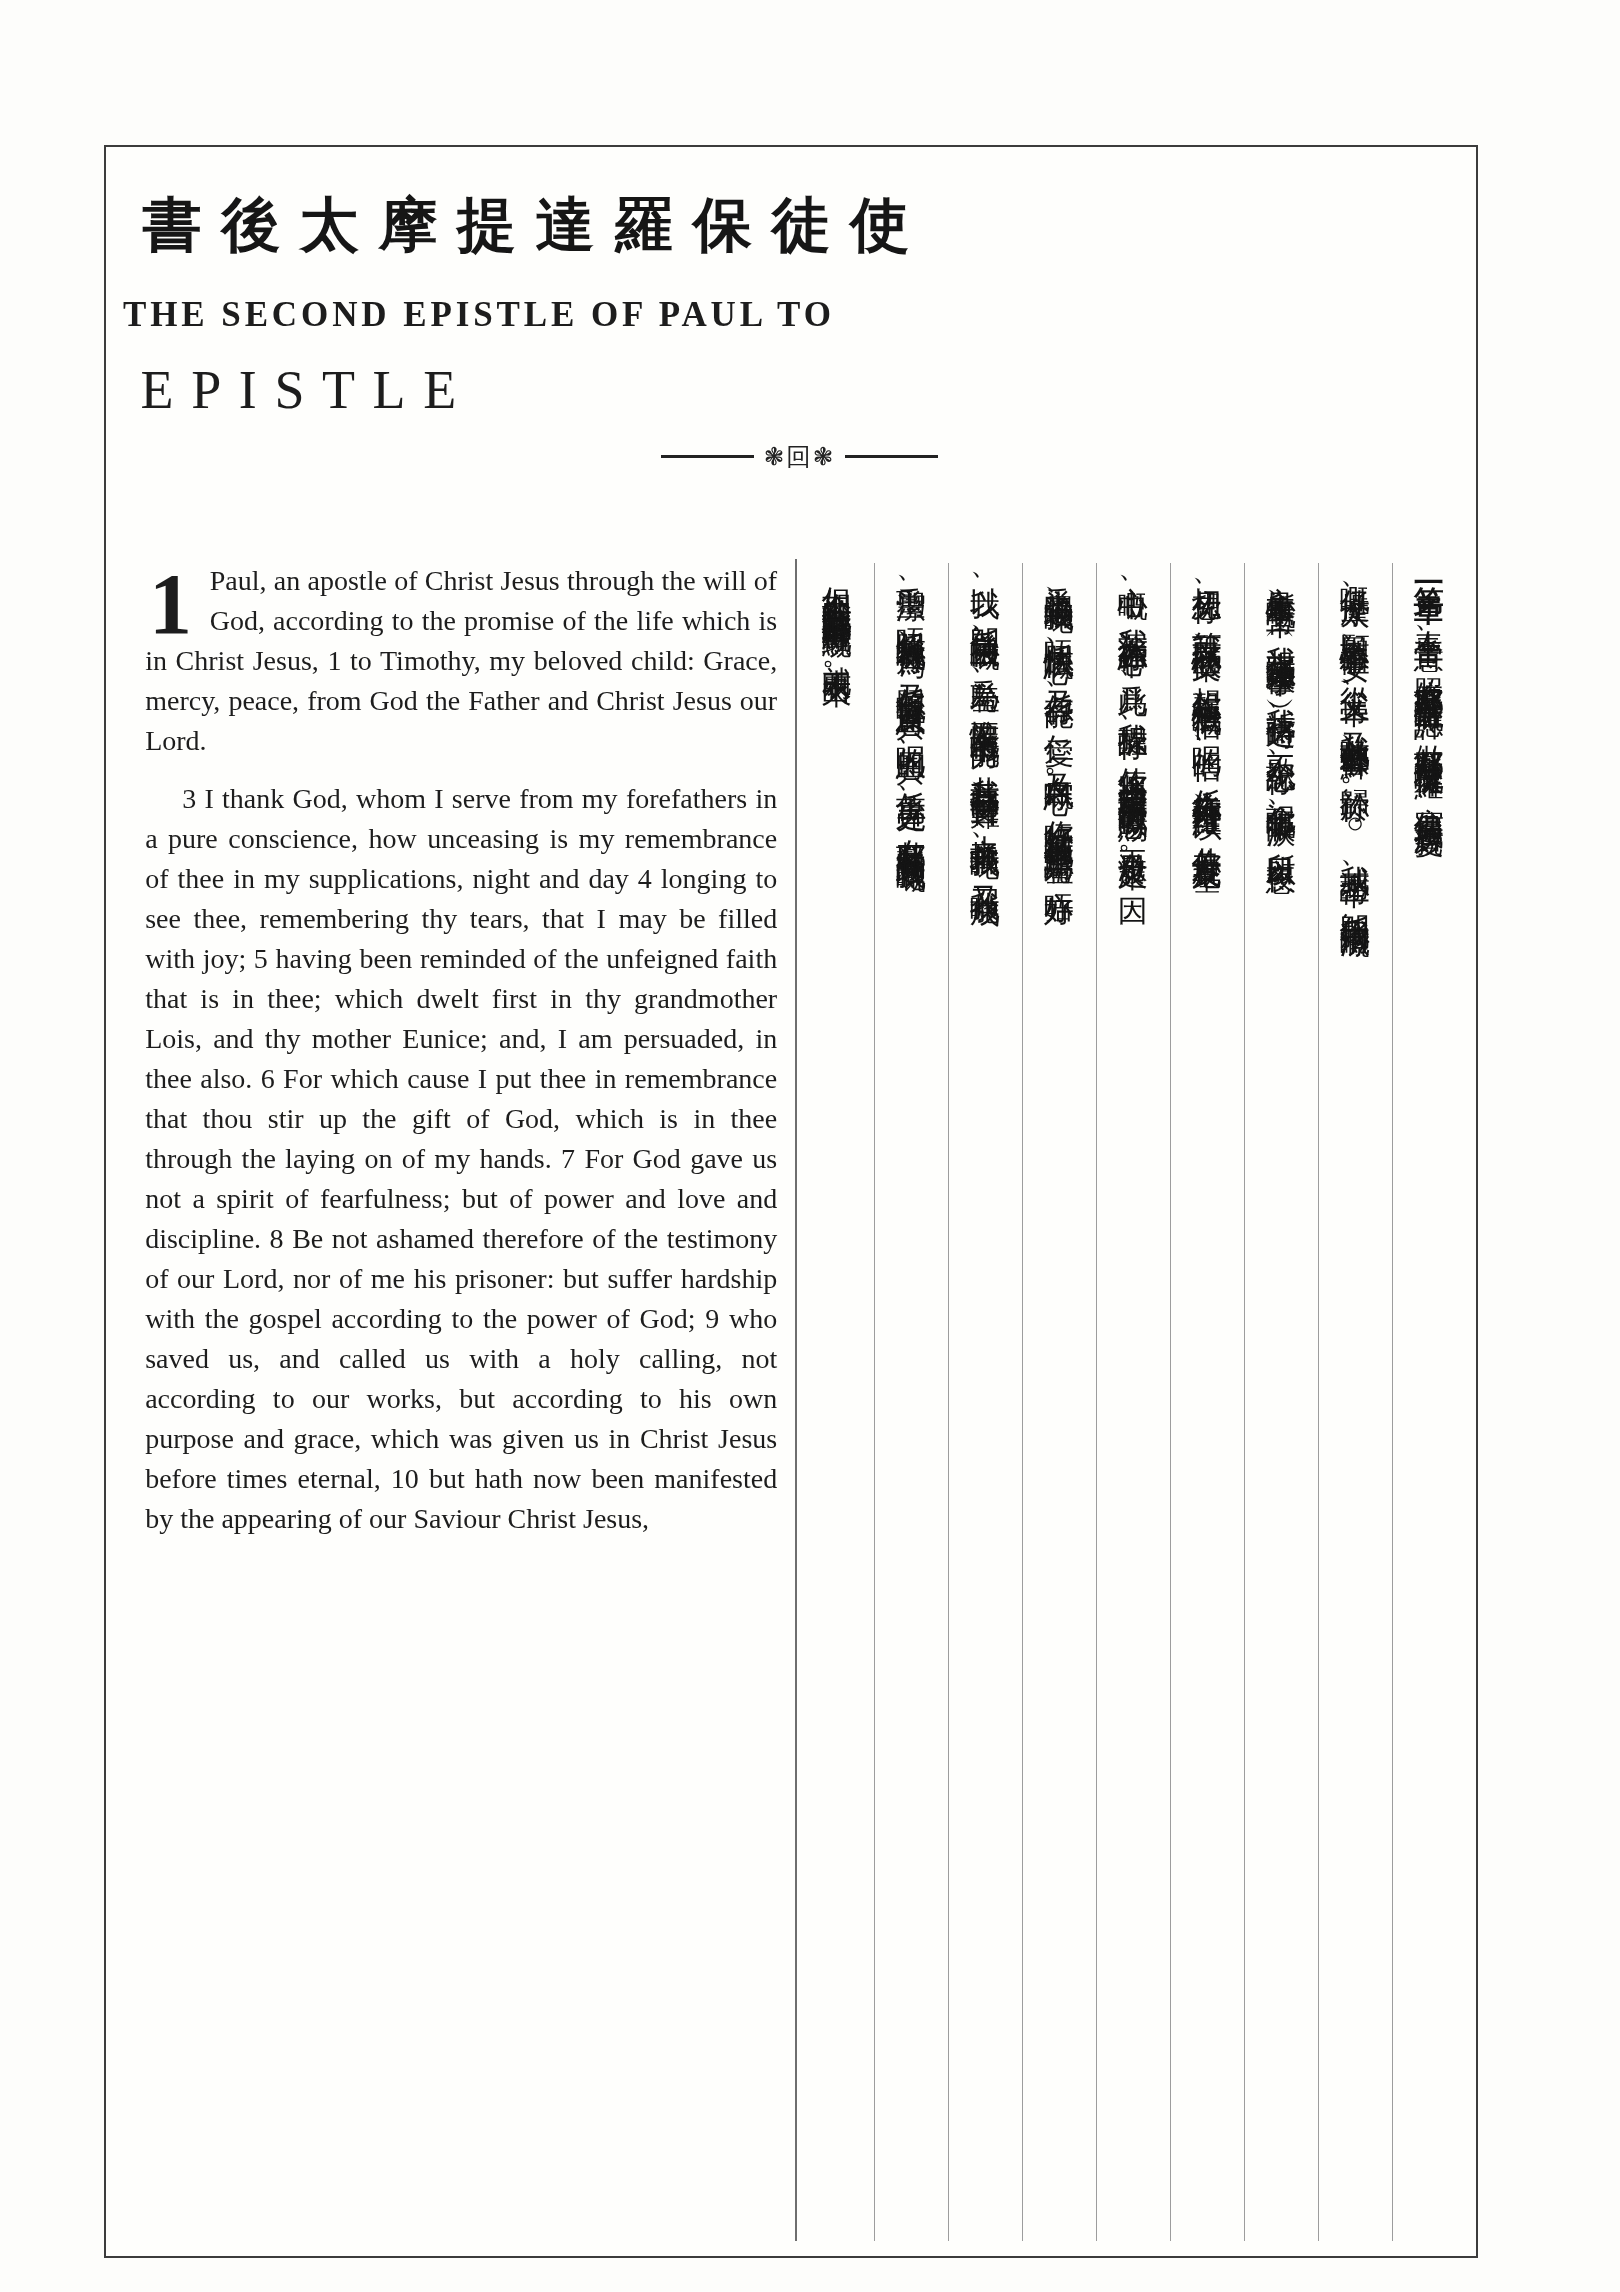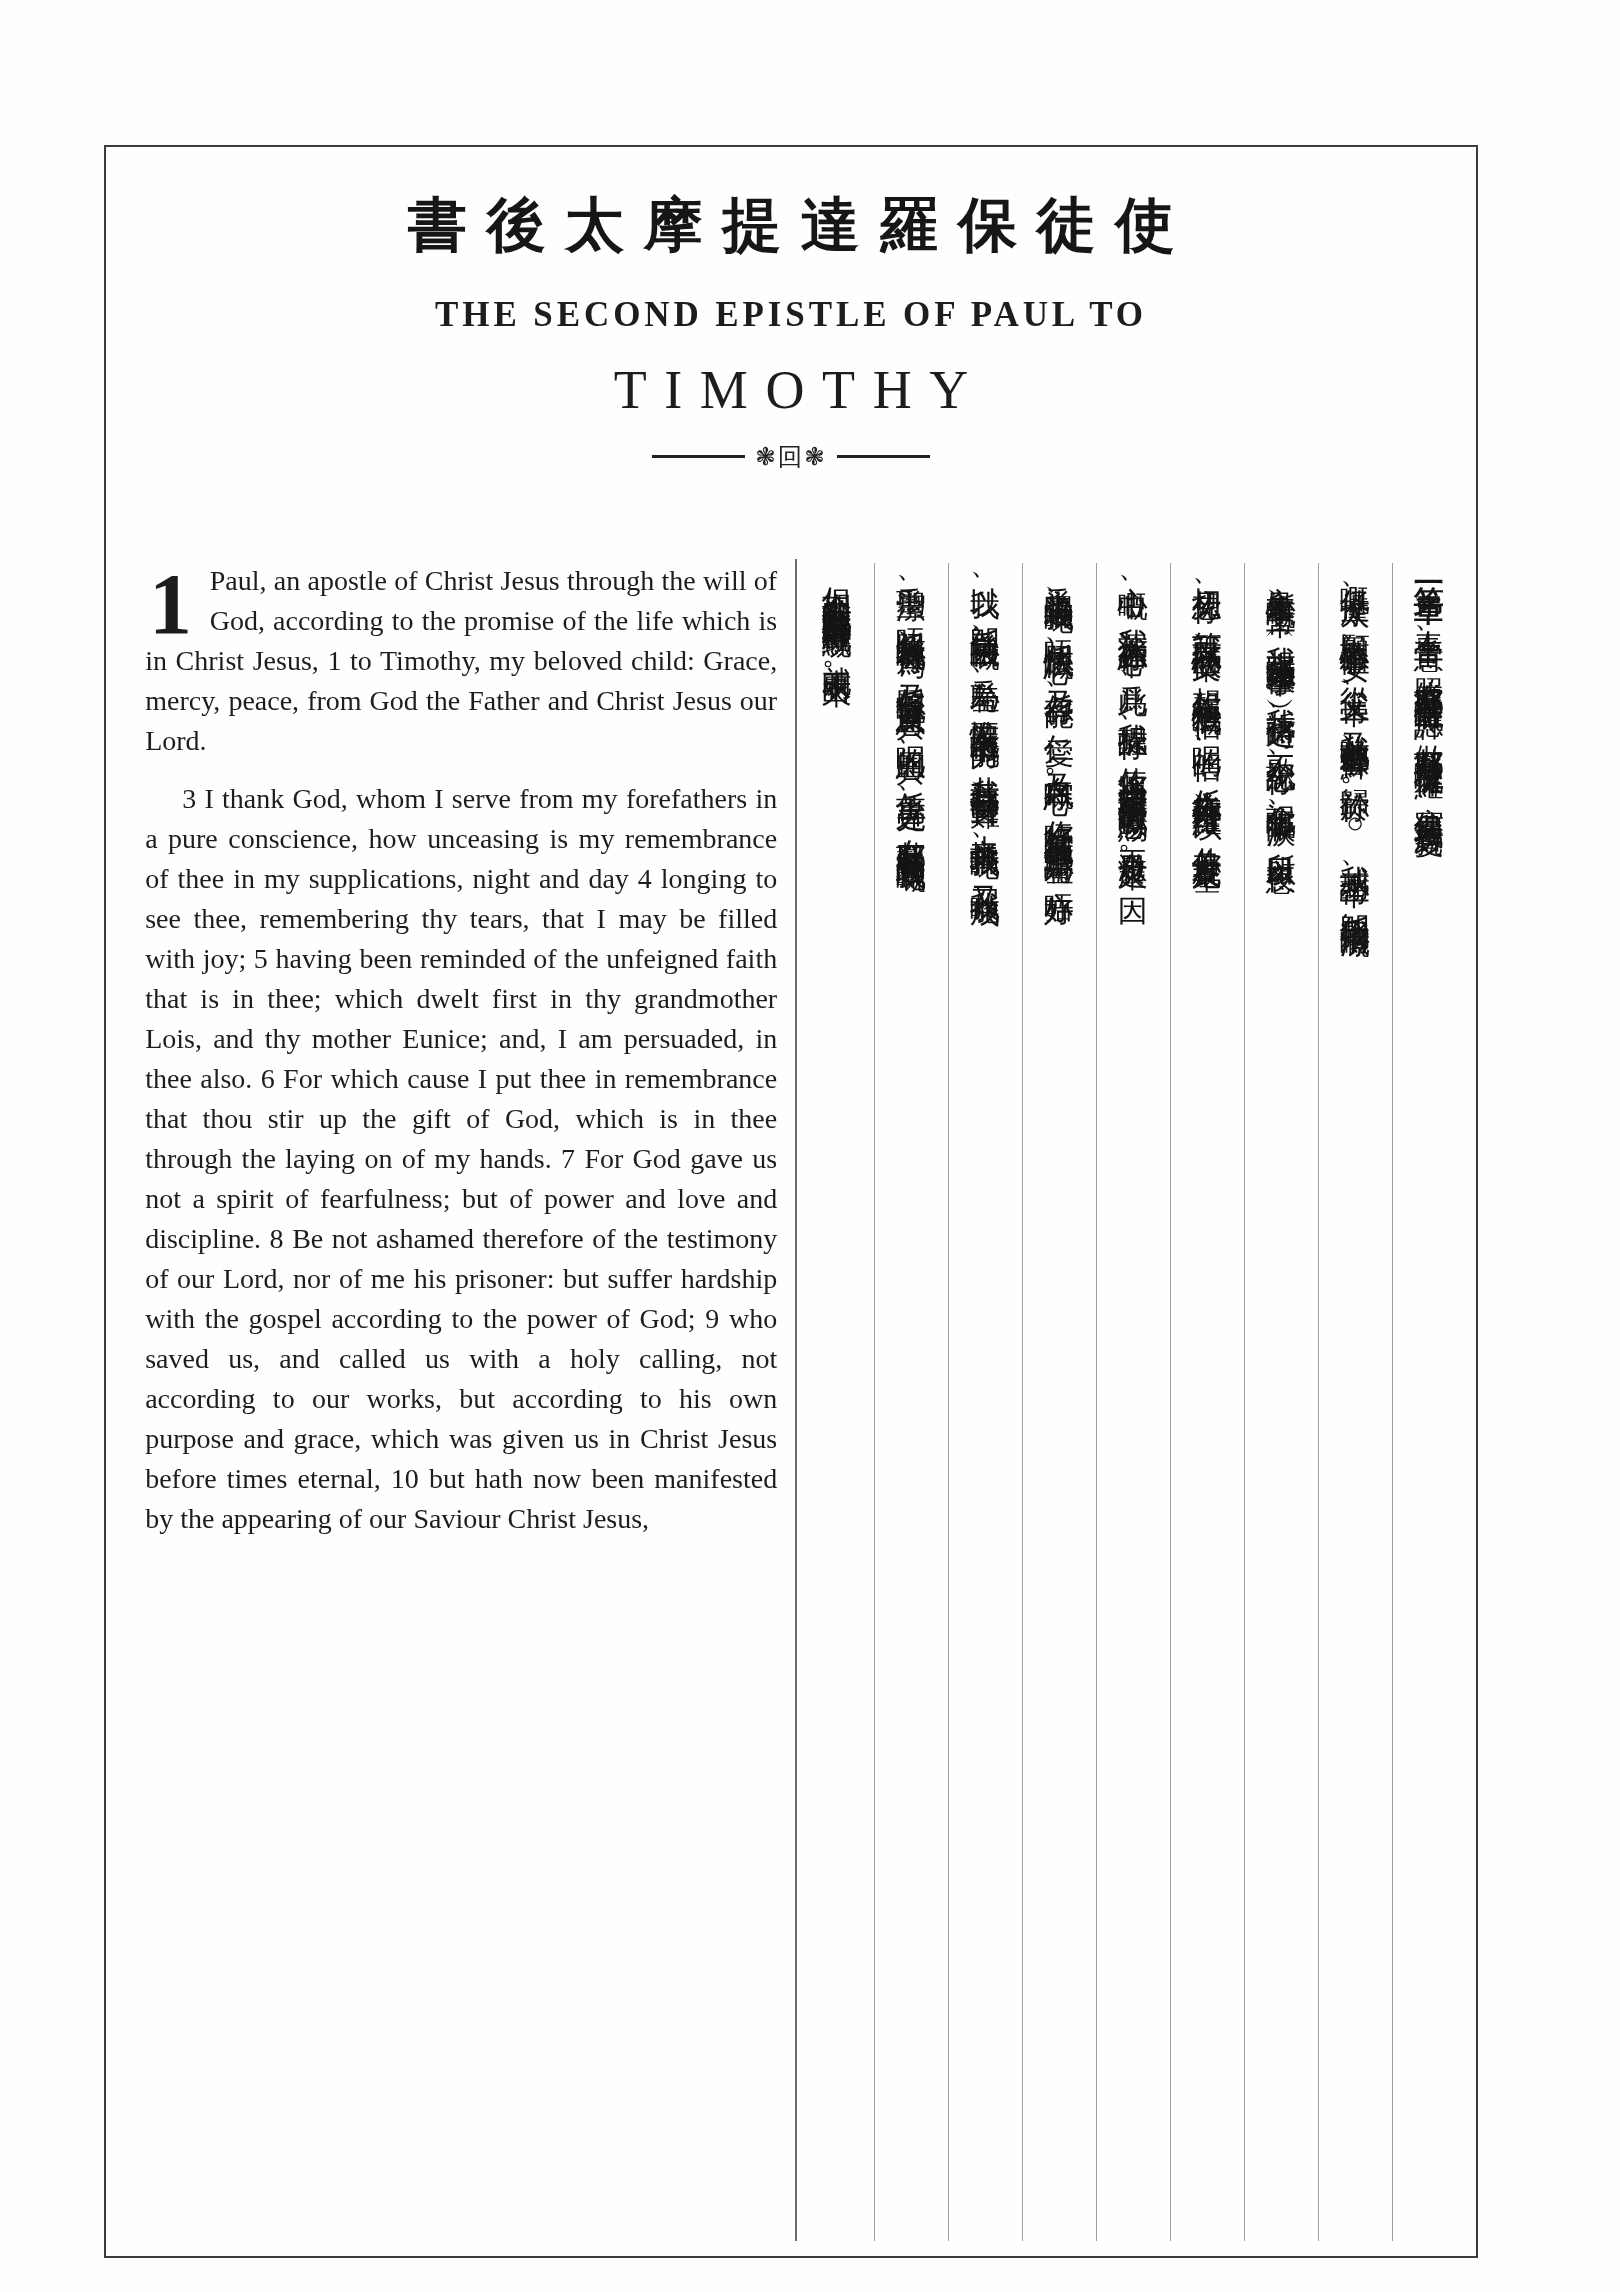--- a/index.html
+++ b/index.html
@@ -12,21 +12,21 @@
   .page { position:absolute; inset:0; background:#fdfdfb; }
 
   .frame {
     position:absolute; left:104px; top:145px;
     width:1370px; height:2109px;
     border:2px solid #3c3c3c;
     background:#fefefc;
   }
 
   
-  .header { text-align:center; padding-top:39px; }
+  .header { padding-top:39px;padding-left:17px; }
   .title-cn {
     font-size:59px; font-weight:700; letter-spacing:19.6px;
     text-indent:19.6px; 
     color:#161616;
   }
   .sub-en {
     margin-top:29px; font-size:35px; font-weight:700; letter-spacing:3.9px;
   }
   .title-en {
     margin-top:23.5px; font-size:54px; letter-spacing:17.6px; text-indent:17.6px;
@@ -76,21 +76,21 @@
 </style>
 </head>
 <body>
 
 <div class="page">
   <div class="frame">
 
     <div class="header">
       <div class="title-cn">書後太摩提達羅保徒使</div>
       <div class="sub-en">THE SECOND EPISTLE OF PAUL TO</div>
-      <div class="title-en">TIMOTHY</div>
+      <div class="title-en">EPISTLE</div>
       <div class="divider">
         <span class="dline"></span>
         <span class="dorn">❃回❃</span>
         <span class="dline"></span>
       </div>
     </div>
 
     <div class="content">
 
       <div class="en-col">

